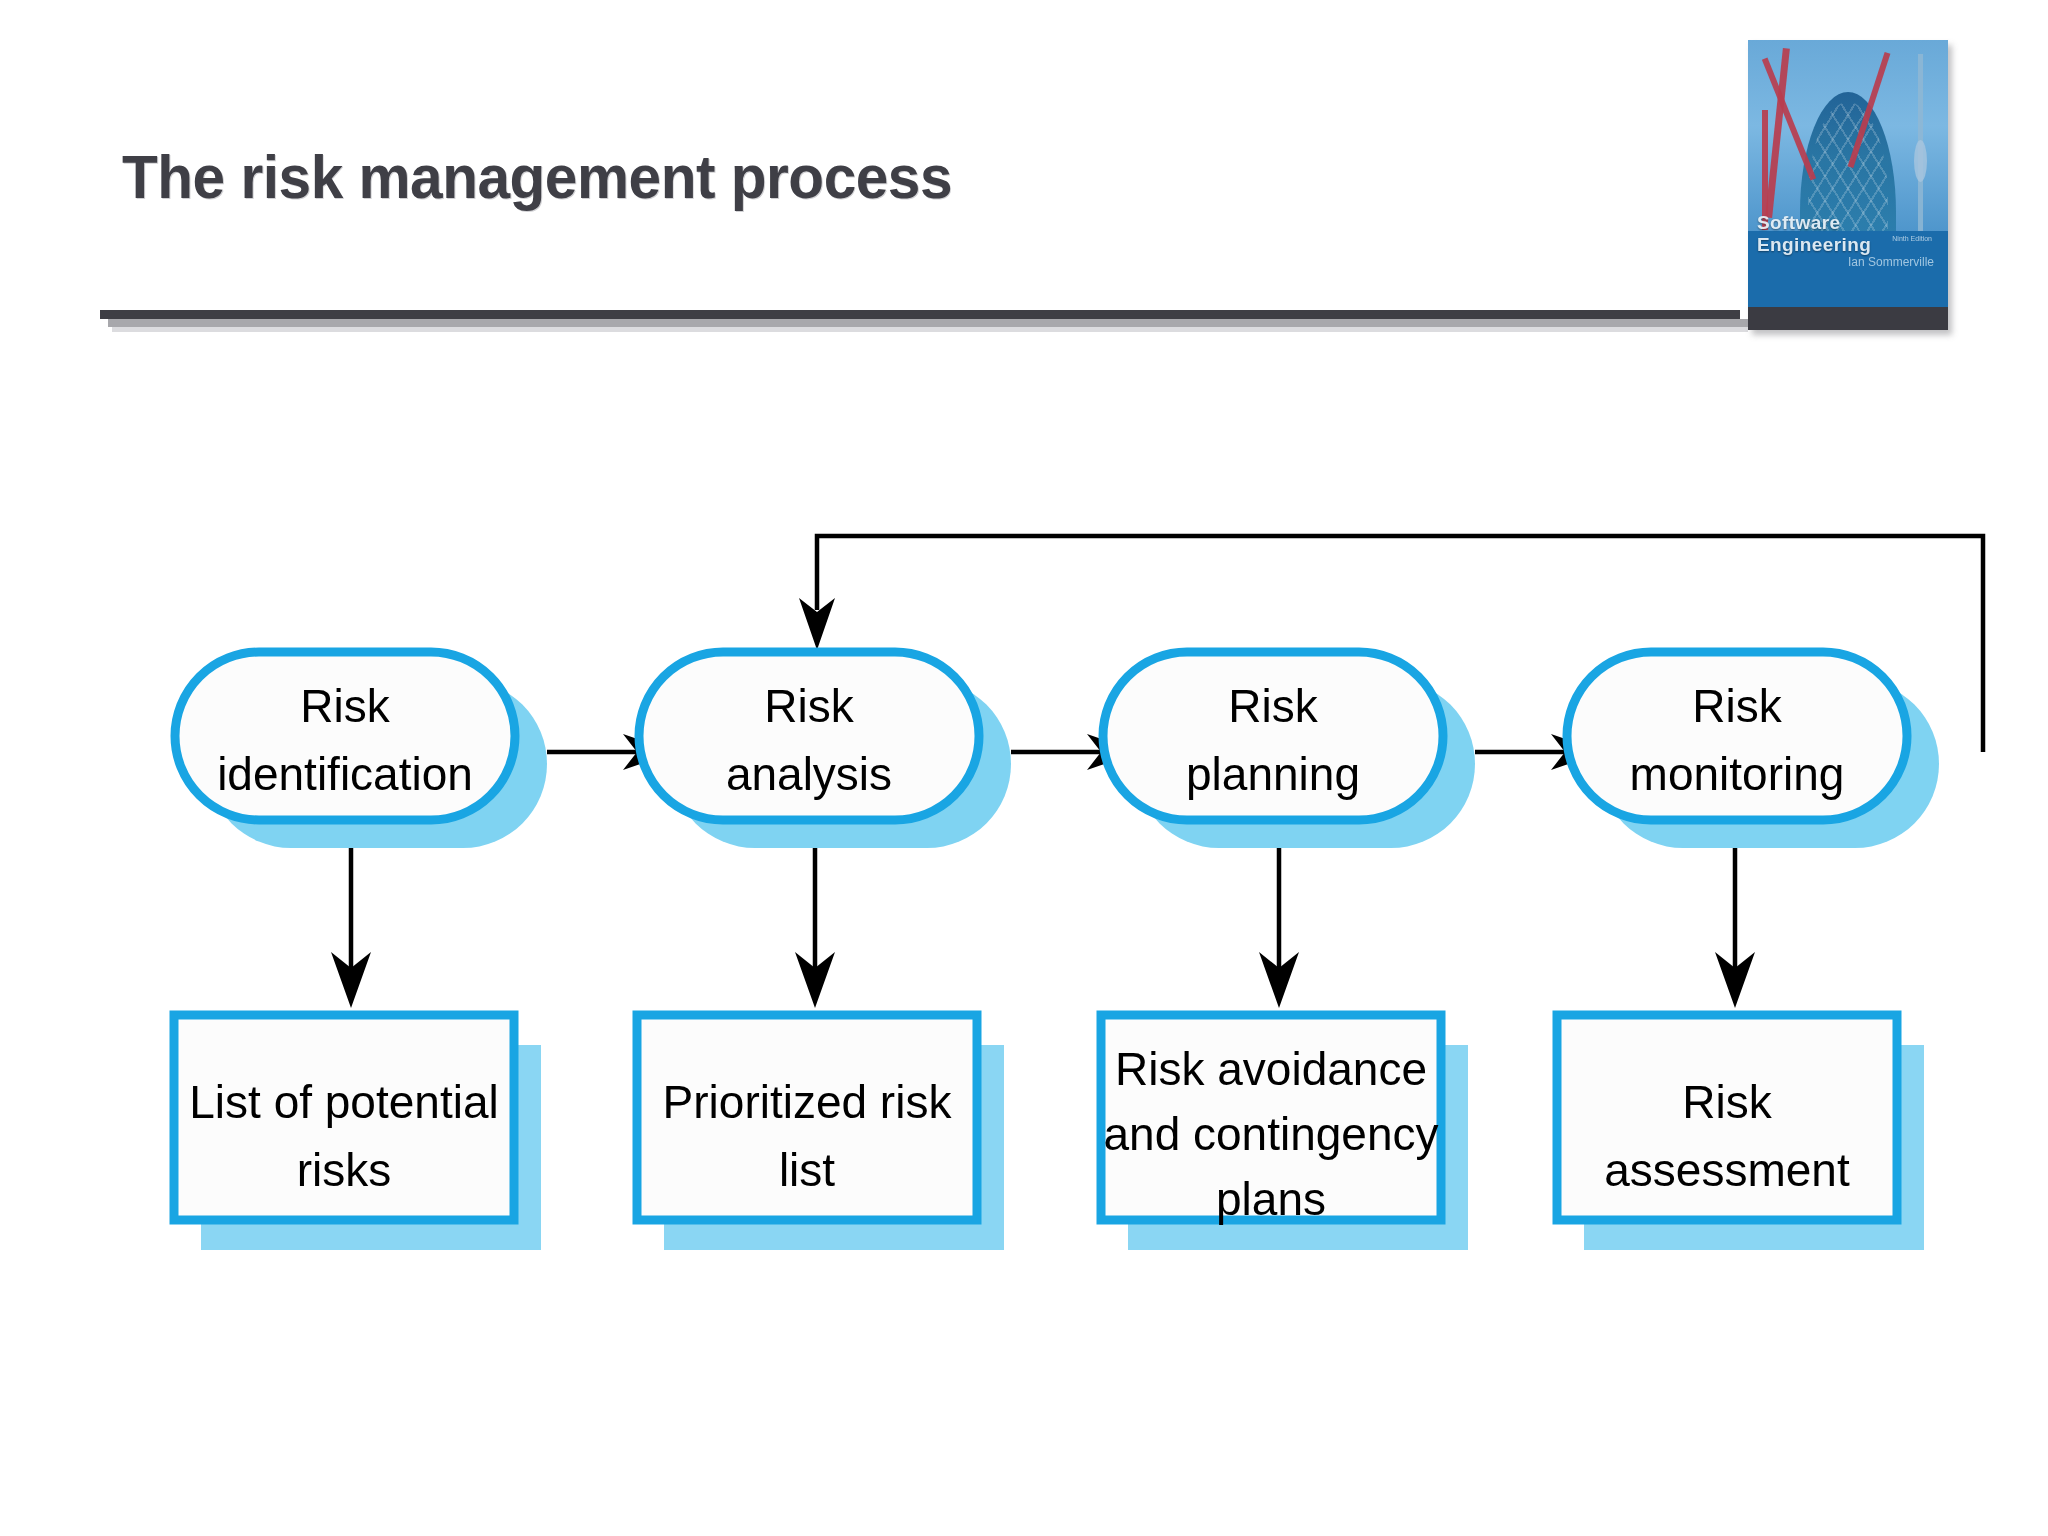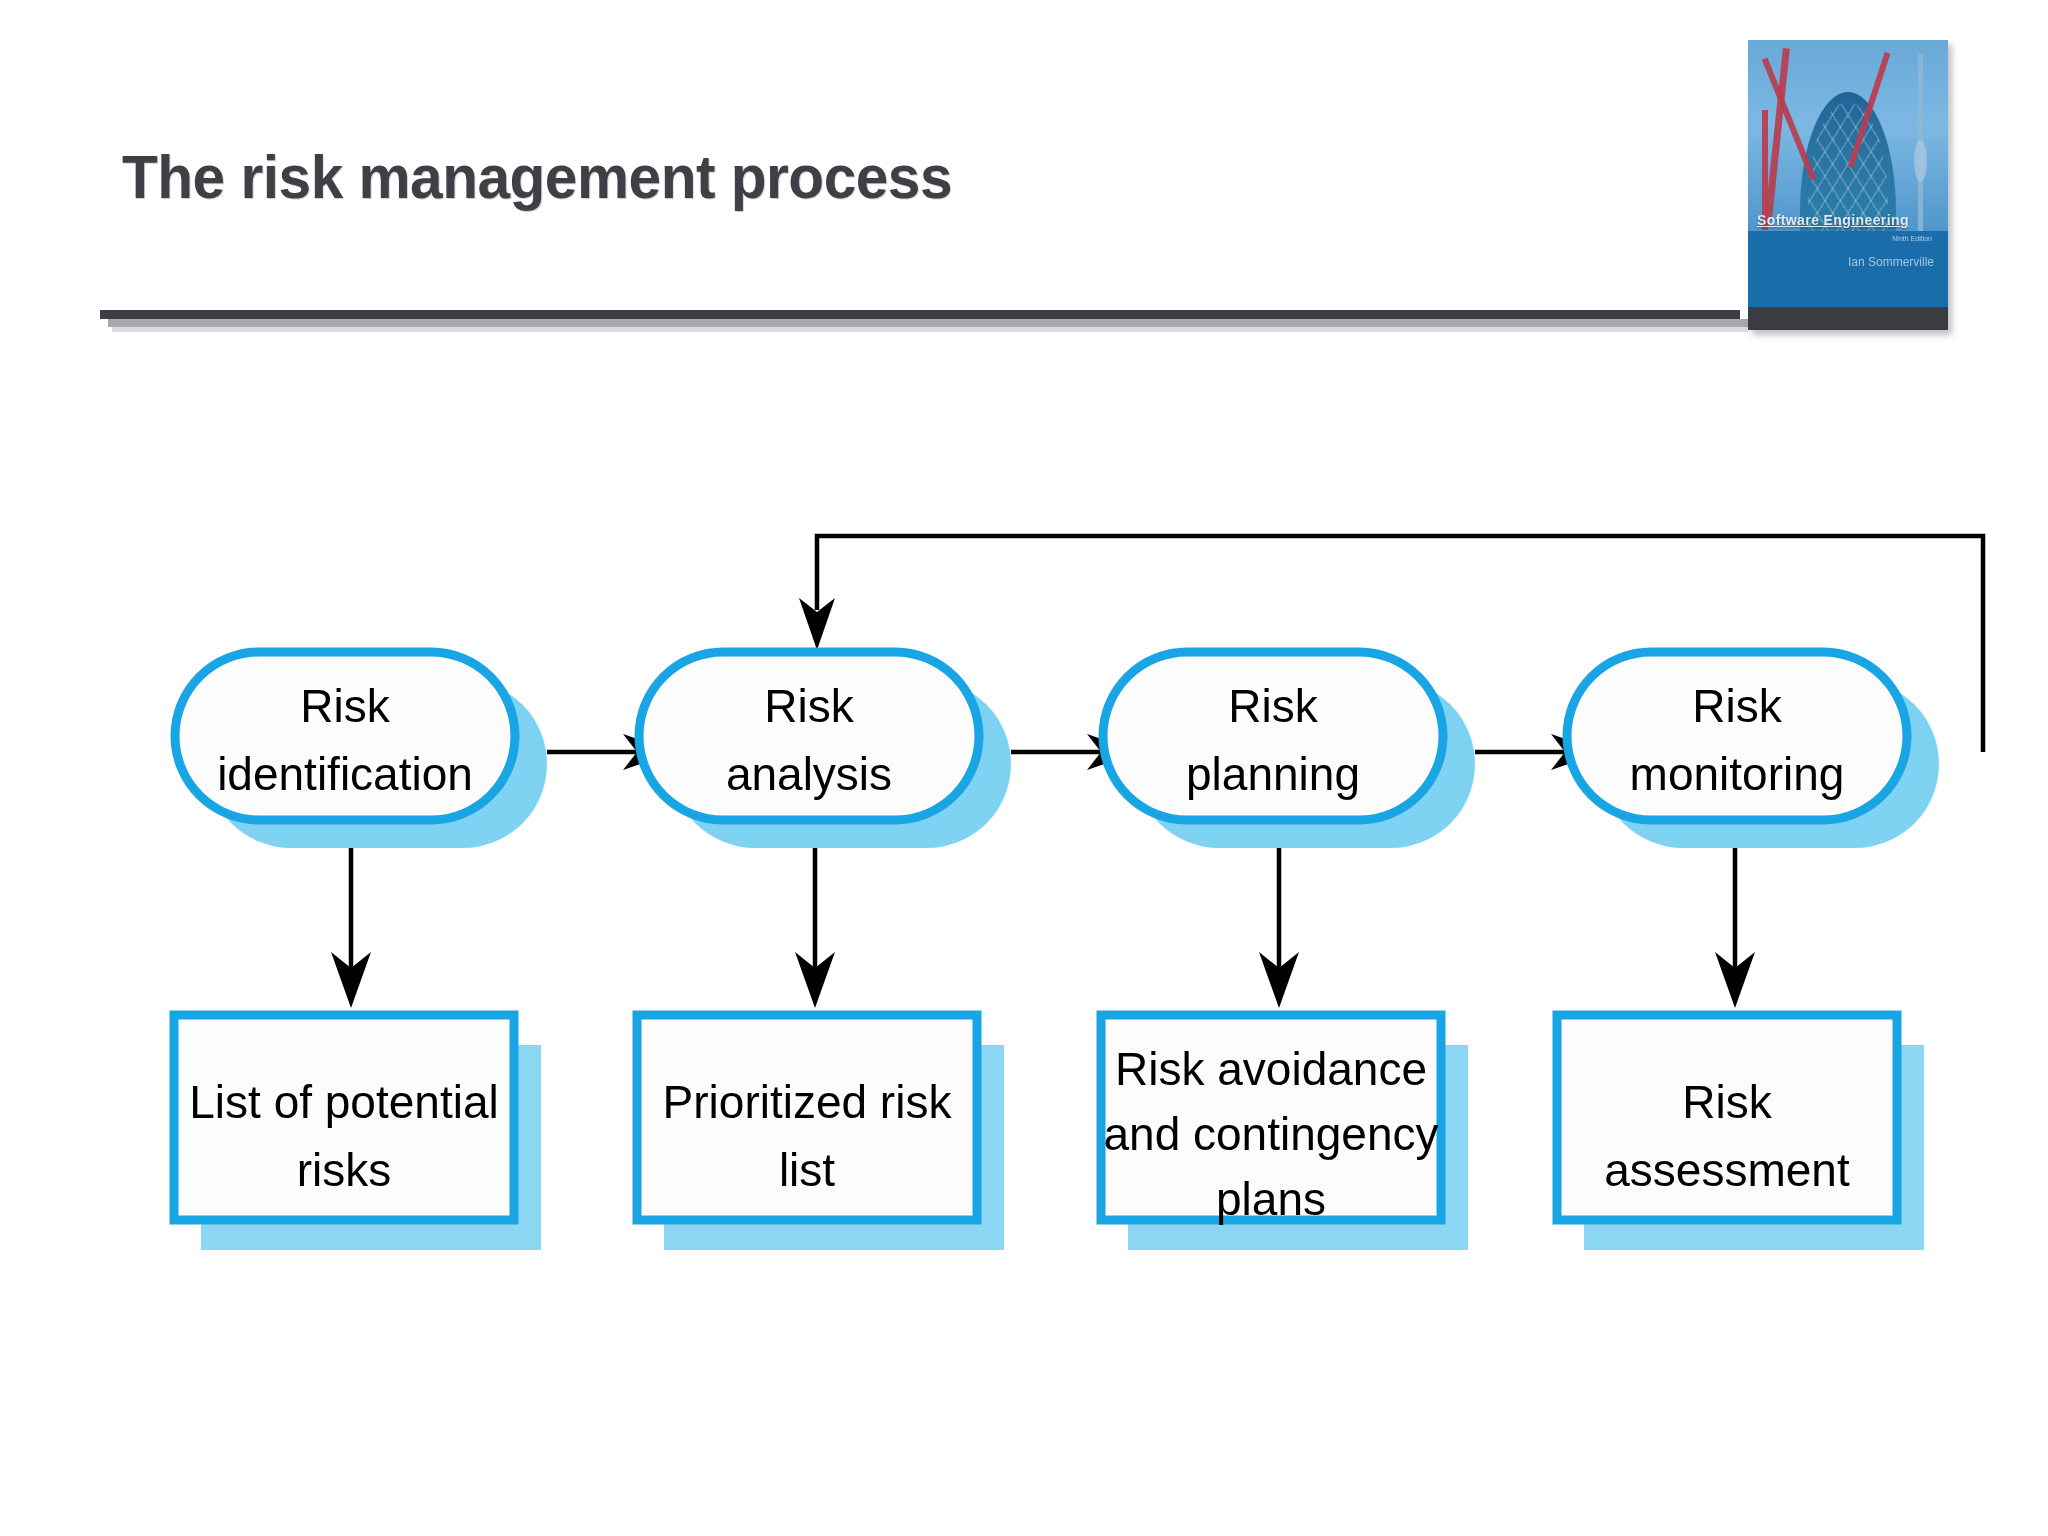--- a/index.html
+++ b/index.html
@@ -110,25 +110,24 @@
   .bc-band {
     position:absolute; left:0; top:66%; width:100%; height:26%;
     background:#1b6cab;
   }
   .bc-footer {
     position:absolute; left:0; bottom:0; width:100%; height:8%;
     background:#3b3b42;
   }
   .bc-title {
     position:absolute; left:9px; top:calc(66% - 19px);
-    font-size:14px; font-weight:bold; color:#e9f2f8;
+    font-size:19px; font-weight:bold; color:#e9f2f8;
     letter-spacing:0.4px; opacity:.93;
     font-family:"Liberation Sans", sans-serif;
     text-shadow: 0 1px 2px rgba(0,0,0,.45);
-    text-decoration: underline;
   }
   .bc-edition {
     position:absolute; right:16px; top:calc(66% + 4px);
     font-size:7px; color:#cfe2f0; opacity:.8;
   }
   .bc-author {
     position:absolute; right:14px; top:calc(66% + 24px);
     font-size:12px; color:#b9d6ea; opacity:.85;
     font-family:"Liberation Sans", sans-serif;
   }

